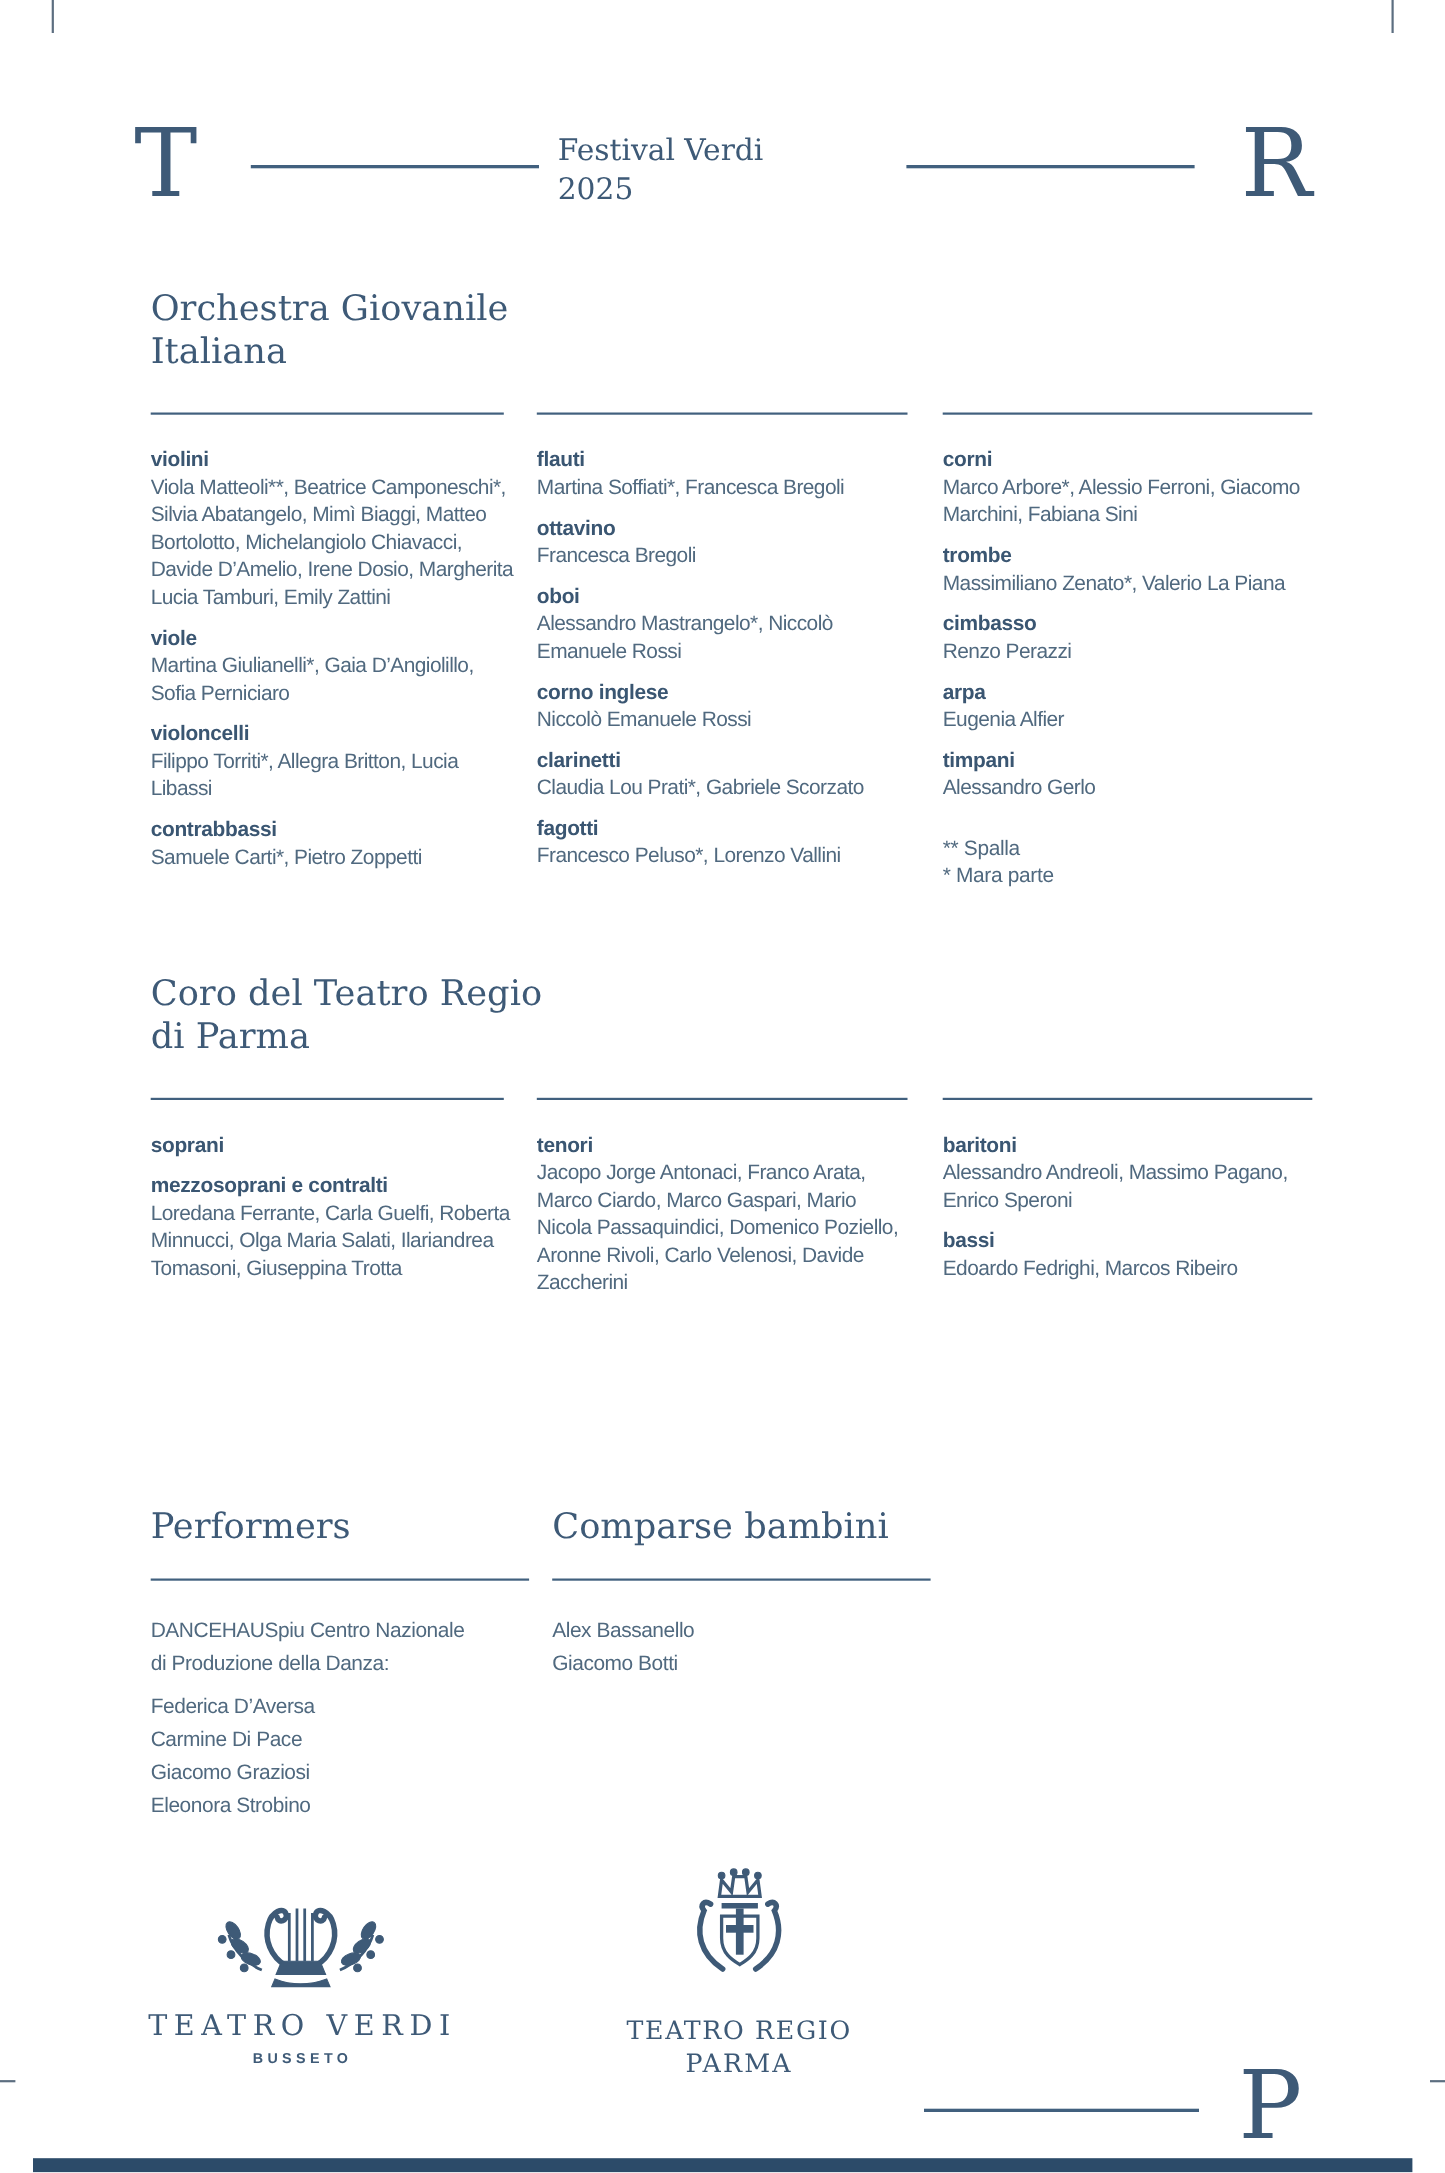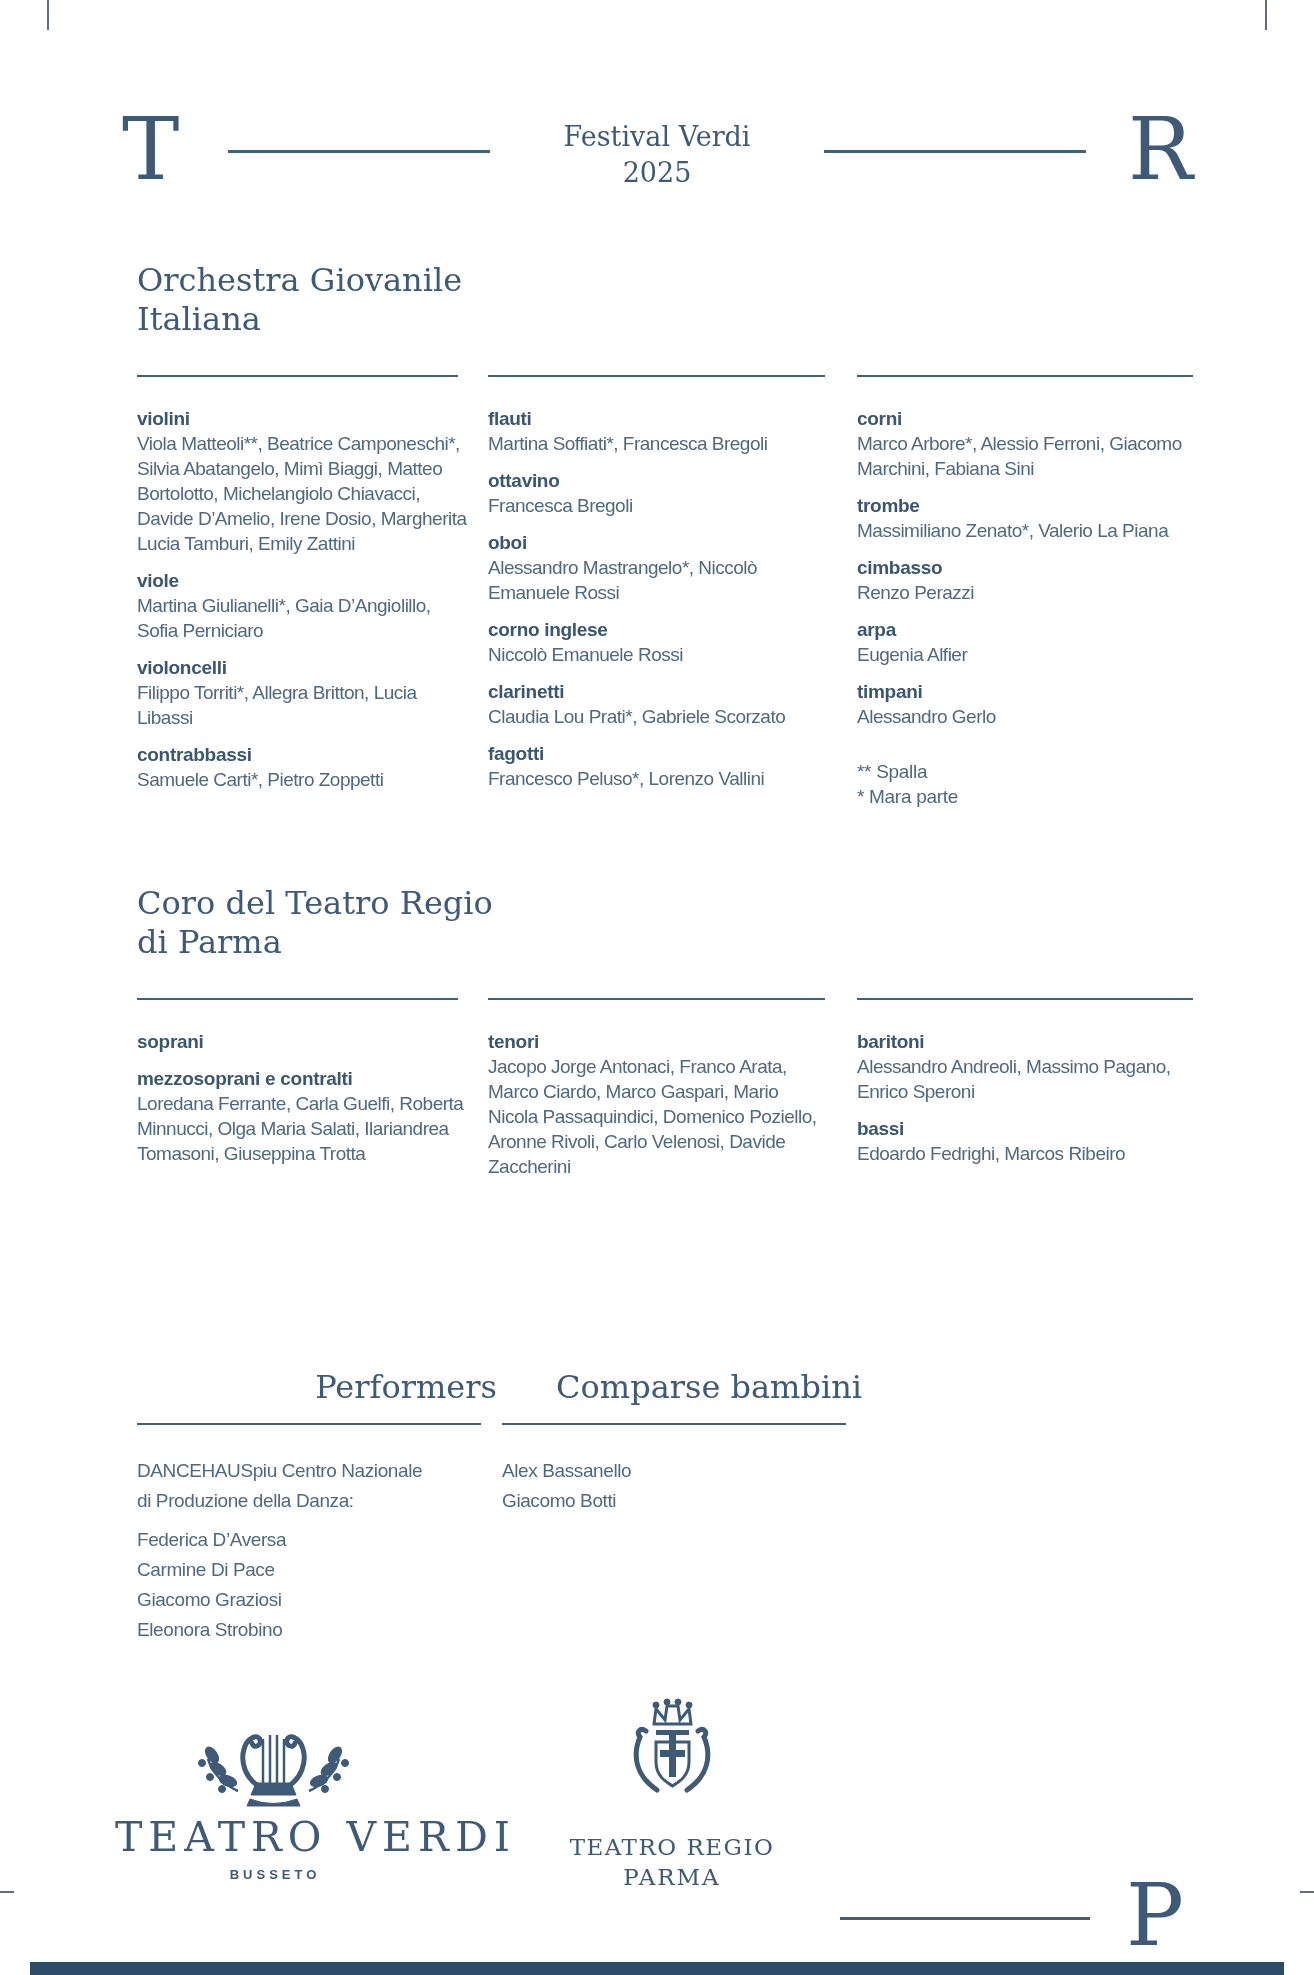--- a/index.html
+++ b/index.html
@@ -25,21 +25,21 @@
   .bottom-strip{position:absolute;left:30px;top:1962px;width:1254px;height:13px;background:var(--strip-col);}
 
   
   .big-letter{position:absolute;font-size:86px;line-height:1;}
   .letter-t{left:122px;top:106px;}
   .letter-r{left:1128px;top:106px;}
   .letter-p{left:1126px;top:1872px;}
   .header-line{position:absolute;top:150px;height:3px;background:var(--rule-col);}
   .header-line.left{left:228px;width:262px;}
   .header-line.right{left:824px;width:262px;}
-  .header-center{position:absolute;left:507px;top:119px;width:300px;text-align:center;
+  .header-center{position:absolute;left:507px;top:119px;width:300px;
     font-size:27px;line-height:36px;}
 
   
   .section{position:absolute;left:137px;width:1100px;}
   .section-title{font-size:32px;line-height:39px;margin:0 0 17px 0;font-weight:normal;}
   .cols-grid{display:grid;grid-template-columns:351px 369px 340px;margin-top:36px;}
   .col{min-width:0;}
   .rule{height:2px;background:var(--rule-col);margin-bottom:29px;}
   .col1 .rule{width:321px;} .col2 .rule{width:337px;} .col3 .rule{width:336px;}
   .group{margin-bottom:12px;}
@@ -48,29 +48,29 @@
   .col1 .group{width:334px;} .col2 .group{width:337px;} .col3 .group{width:336px;}
   .footnotes{margin-top:30px;color:var(--body-col);font-size:19px;line-height:25px;letter-spacing:-0.3px;}
 
   .sec-orchestra{top:261px;}
   .sec-choir{top:884px;}
 
   
   .small-section{position:absolute;top:1368px;width:360px;}
   .sec-performers{left:137px;}
   .sec-comparse{left:502px;}
-  .small-section .section-title{margin-bottom:16px;text-align:right;}
+  .small-section .section-title{margin-bottom:28px;}
   .small-section .rule{width:344px;margin-bottom:31px;}
   .body-line{color:var(--body-col);font-size:19px;line-height:30px;letter-spacing:-0.4px;}
   .names-list{margin-top:9px;}
 
   
   .verdi-block{position:absolute;left:115px;top:1725px;width:320px;text-align:center;}
   .regio-block{position:absolute;left:552px;top:1698px;width:240px;text-align:center;}
-  .verdi-title{font-size:41px;letter-spacing:6px;white-space:nowrap;}
+  .verdi-title{font-size:26px;letter-spacing:6px;margin-top:14px;white-space:nowrap;}
   .busseto{font-size:13px;font-weight:bold;letter-spacing:4px;color:var(--serif-col);margin-top:6px;}
   .regio-title{font-size:23px;letter-spacing:1.5px;margin-top:10px;white-space:nowrap;}
   .parma{font-size:23px;letter-spacing:2px;margin-top:4px;}
   .footer-line{position:absolute;left:840px;top:1917px;width:250px;height:3px;background:var(--rule-col);}
   .logo-svg{display:block;margin:0 auto;}
 </style>
 </head>
 <body>
 
 <div class="page">

